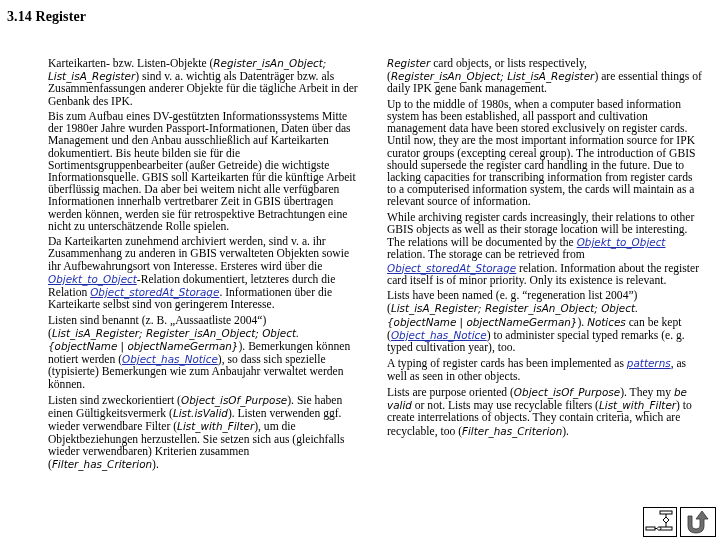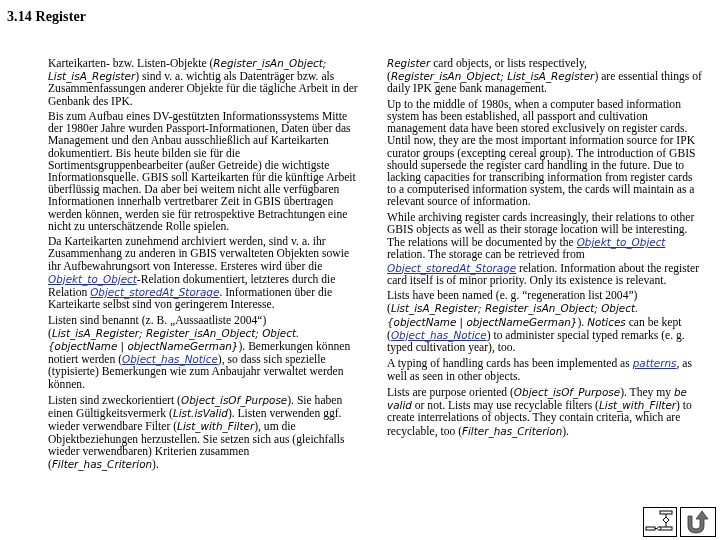--- a/index.html
+++ b/index.html
@@ -30,21 +30,21 @@
   <p class="para"><span>Da Karteikarten zunehmend archiviert werden, sind v. a. ihr Zusammenhang zu anderen in GBIS verwalteten Objekten sowie ihr Aufbewahrungsort von Interesse. Ersteres wird über die </span><a class="lnk">Objekt_to_Object</a><span>-Relation dokumentiert, letzteres durch die Relation </span><a class="lnk">Object_storedAt_Storage</a><span>. Informationen über die Karteikarte selbst sind von geringerem Interesse.</span></p>
   <p class="para"><span>Listen sind benannt (z. B. „Aussaatliste 2004“) (</span><span class="it">List_isA_Register; Register_isAn_Object; Object.{objectName | objectNameGerman}</span><span>). Bemerkungen können notiert werden (</span><a class="lnk">Object_has_Notice</a><span>), so dass sich spezielle (typisierte) Bemerkungen wie zum Anbaujahr verwaltet werden können.</span></p>
   <p class="para"><span>Listen sind zweckorientiert (</span><span class="it">Object_isOf_Purpose</span><span>). Sie haben einen Gültigkeitsvermerk (</span><span class="it">List.isValid</span><span>). Listen verwenden ggf. wieder verwendbare Filter (</span><span class="it">List_with_Filter</span><span>), um die Objektbeziehungen herzustellen. Sie setzen sich aus (gleichfalls wieder verwendbaren) Kriterien zusammen (</span><span class="it">Filter_has_Criterion</span><span>).</span></p>
 </div>
 
 <div class="col right">
   <p class="para"><span class="it">Register</span><span> card objects, or lists respectively, (</span><span class="it">Register_isAn_Object; List_isA_Register</span><span>) are essential things of daily IPK gene bank management.</span></p>
   <p class="para">Up to the middle of 1980s, when a computer based information system has been established, all passport and cultivation management data have been stored exclusively on register cards. Until now, they are the most important information source for IPK curator groups (excepting cereal group). The introduction of GBIS should supersede the register card handling in the future. Due to lacking capacities for transcribing information from register cards to a computerised information system, the cards will maintain as a relevant source of information.</p>
   <p class="para"><span>While archiving register cards increasingly, their relations to other GBIS objects as well as their storage location will be interesting. The relations will be documented by the </span><a class="lnk">Objekt_to_Object</a><span> relation. The storage can be retrieved from </span><a class="lnk">Object_storedAt_Storage</a><span> relation. Information about the register card itself is of minor priority. Only its existence is relevant.</span></p>
   <p class="para"><span>Lists have been named (e. g. “regeneration list 2004”) (</span><span class="it">List_isA_Register; Register_isAn_Object; Object.{objectName | objectNameGerman}</span><span>). </span><span class="it">Notices</span><span> can be kept (</span><a class="lnk">Object_has_Notice</a><span>) to administer special typed remarks (e. g. typed cultivation year), too.</span></p>
-  <p class="para"><span>A typing of handling cards has been implemented as </span><a class="lnk">patterns</a><span>, as well as seen in other objects.</span></p>
+  <p class="para"><span>A typing of register cards has been implemented as </span><a class="lnk">patterns</a><span>, as well as seen in other objects.</span></p>
   <p class="para"><span>Lists are purpose oriented (</span><span class="it">Object_isOf_Purpose</span><span>). They my </span><span class="it">be valid</span><span> or not. Lists may use recyclable filters (</span><span class="it">List_with_Filter</span><span>) to create interrelations of objects. They contain criteria, which are recyclable, too (</span><span class="it">Filter_has_Criterion</span><span>).</span></p>
 </div>
 
 <div class="icons">
   <div class="icon-box">
     <svg width="32" height="28" viewBox="0 0 32 28">
       <rect x="16" y="3" width="12" height="3" fill="#fff" stroke="#000" stroke-width="1"></rect>
       <line x1="22" y1="6" x2="22" y2="9" stroke="#000"></line>
       <polygon points="22,9 25,12 22,15 19,12" fill="#fff" stroke="#000"></polygon>
       <line x1="22" y1="15" x2="22" y2="19" stroke="#000"></line>

